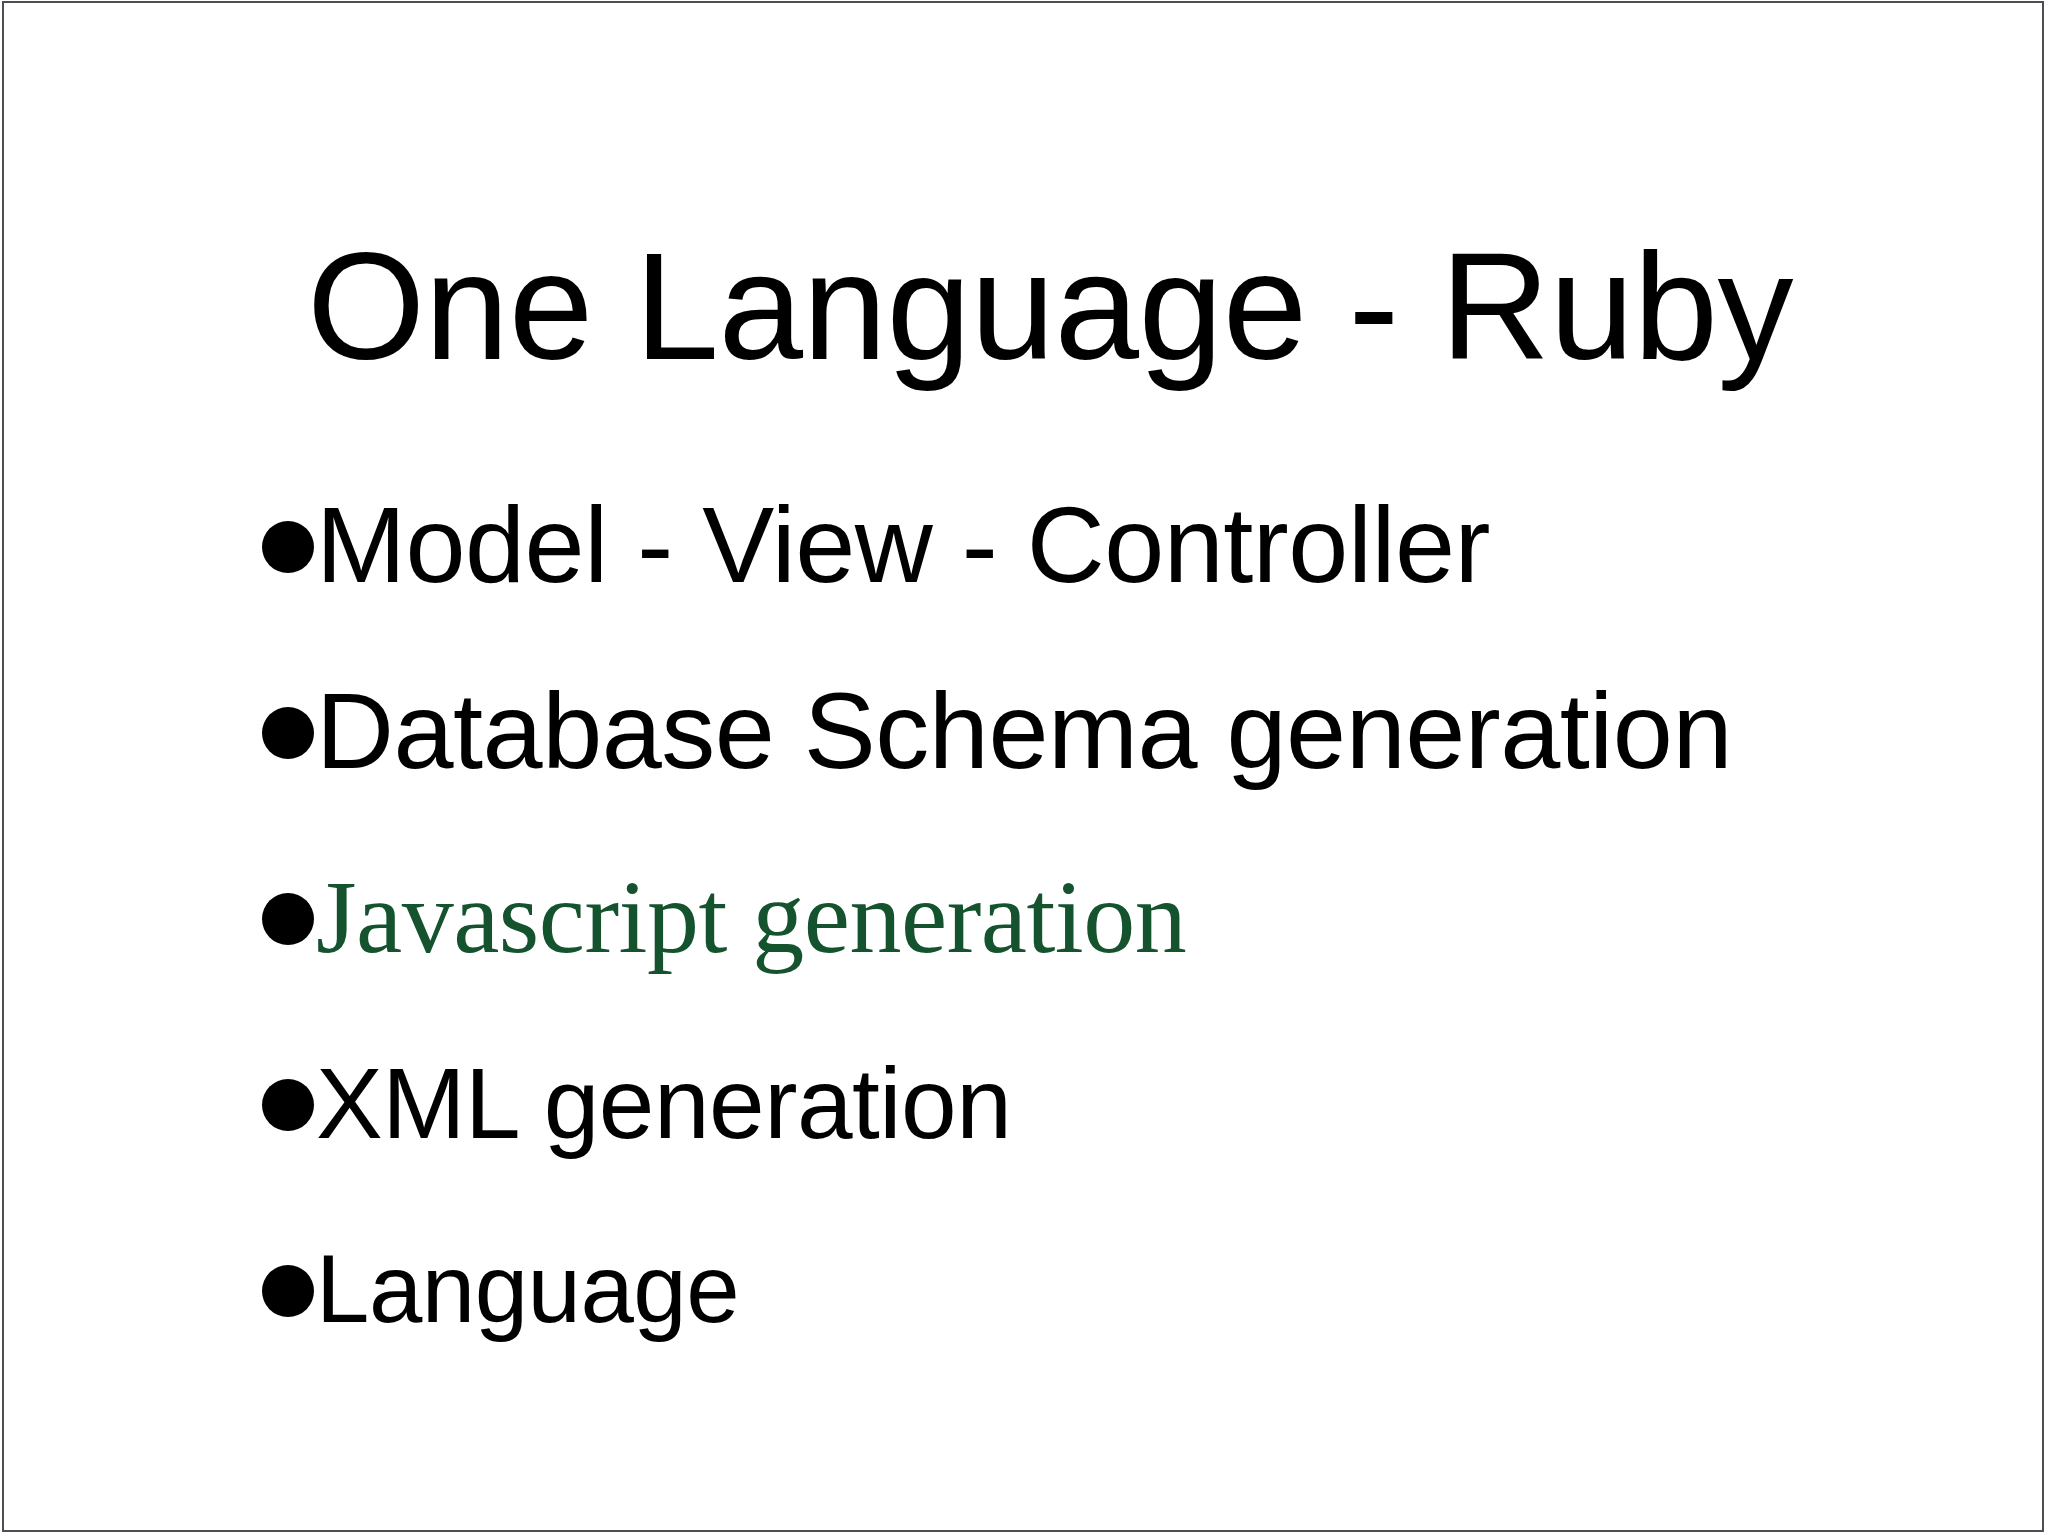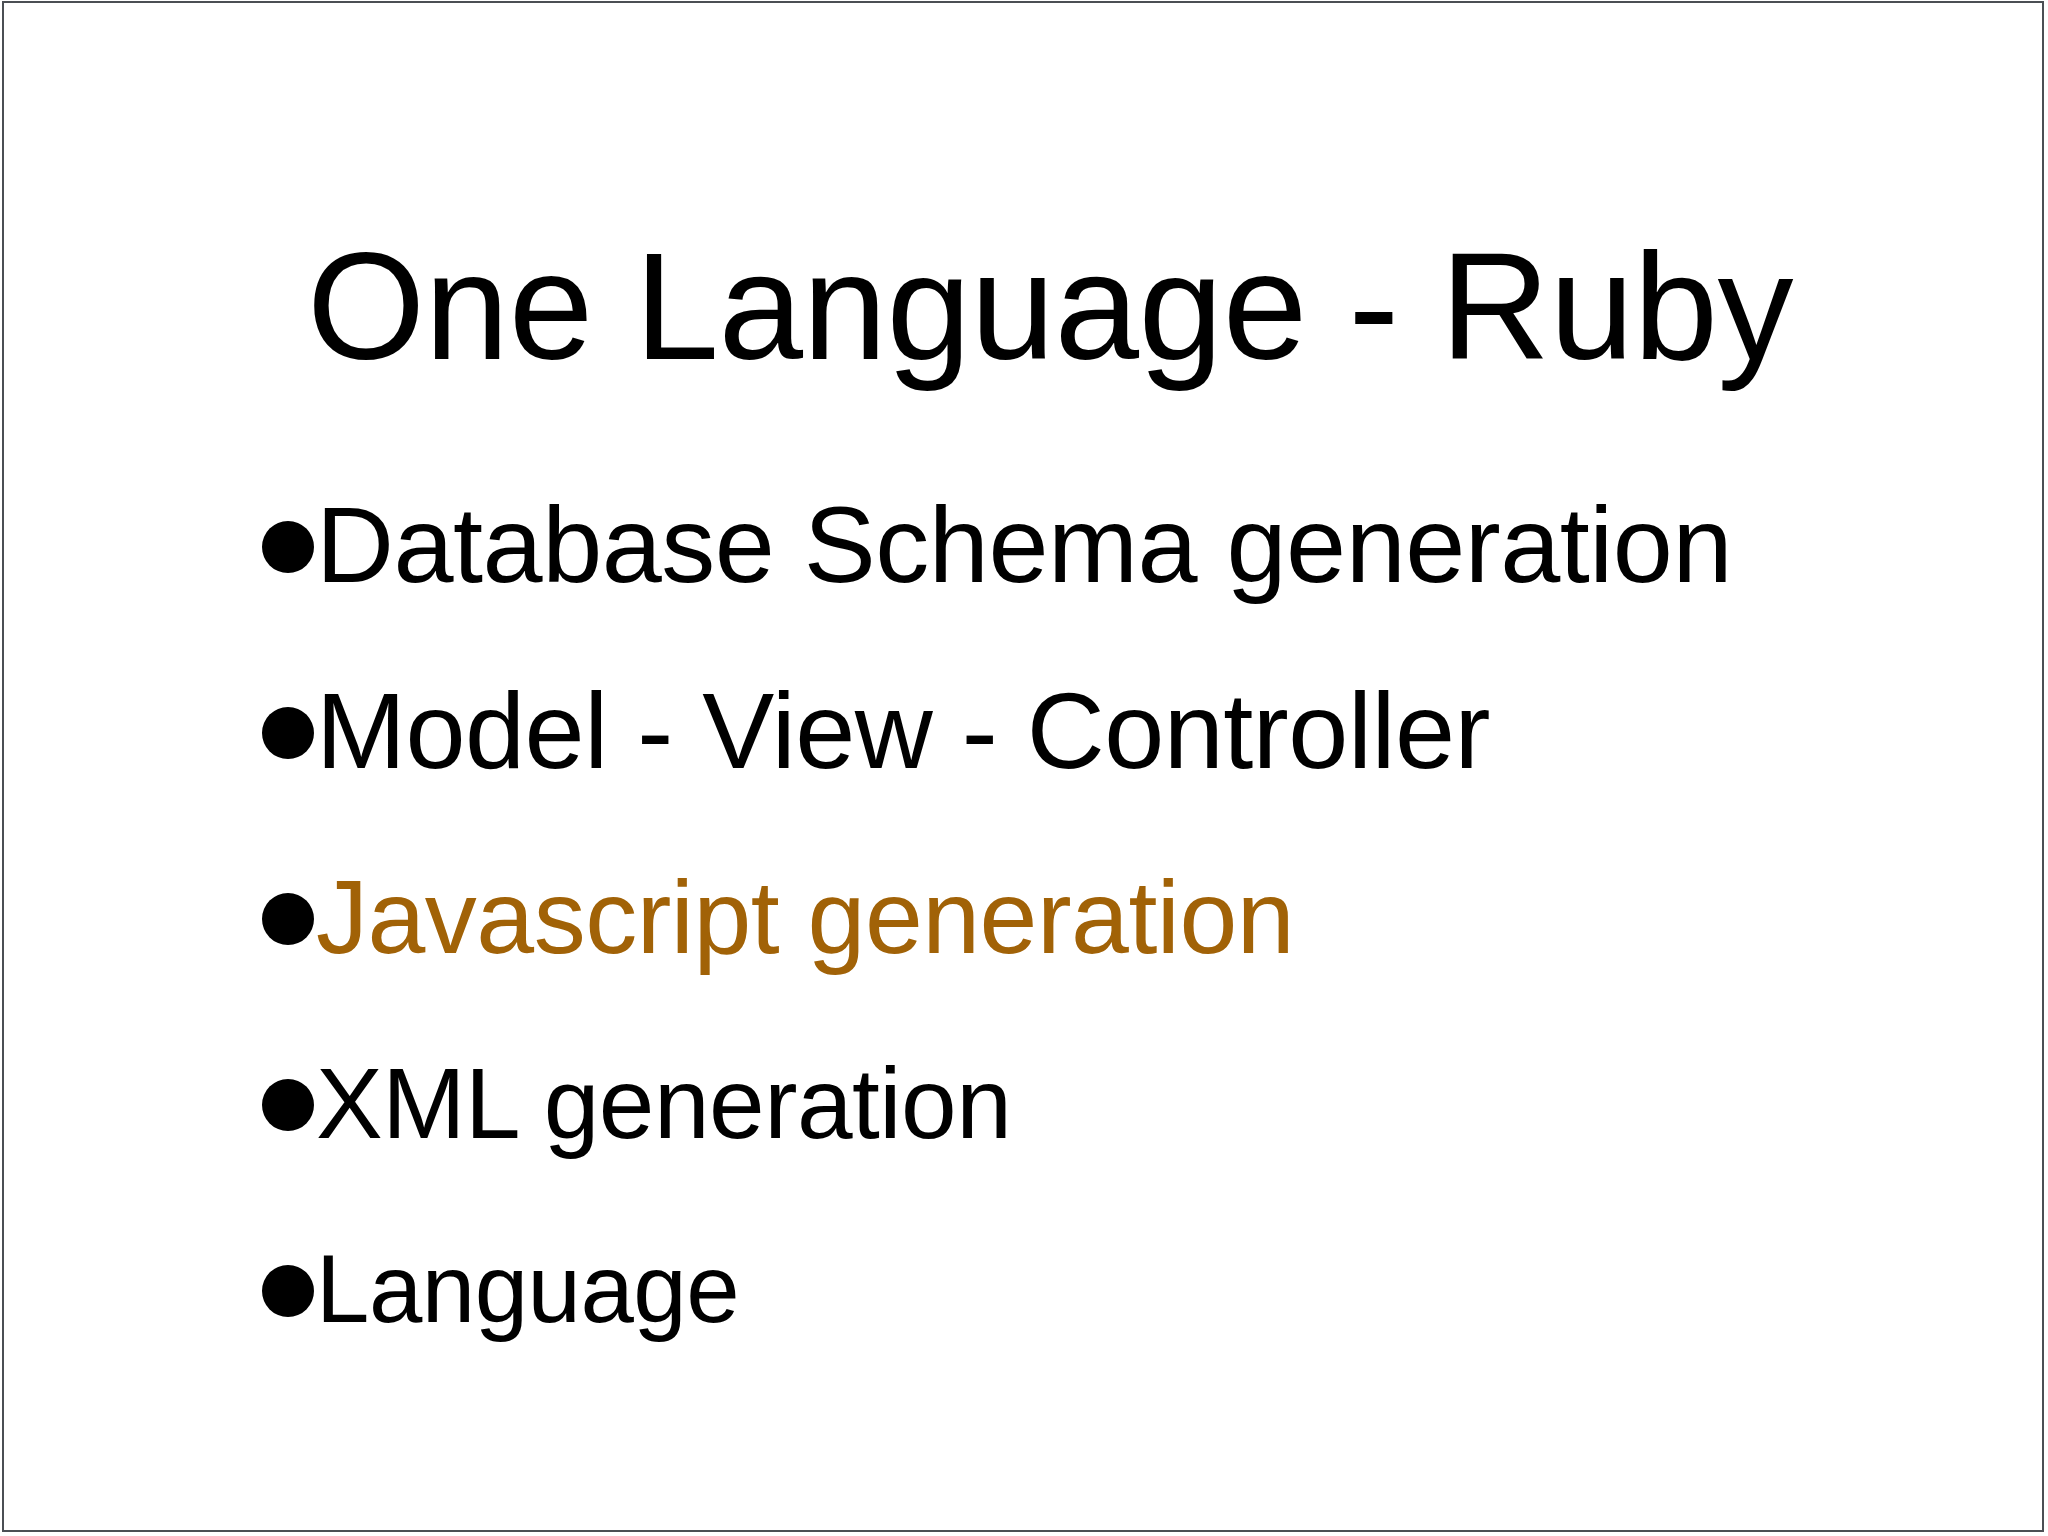--- a/index.html
+++ b/index.html
@@ -103,31 +103,31 @@
 <div id="slide" style="background: rgb(255, 255, 255);">
 
   <div id="slide-frame" style="border-color: rgb(75, 79, 84);"></div>
 
   <h1 id="slide-title" style="color: rgb(0, 0, 0);">One Language - Ruby</h1>
 
   <ul id="bullet-list">
 
     <li class="bullet-row">
       <span class="bullet-dot" style="background: rgb(0, 0, 0);"></span>
+      <span class="bullet-text size-xl tight-dash" style="color: rgb(0, 0, 0);">Model - View - Controller</span>
+    </li>
+
+    <li class="bullet-row">
+      <span class="bullet-dot" style="background: rgb(0, 0, 0);"></span>
       <span class="bullet-text size-xl" style="color: rgb(0, 0, 0);">Database Schema generation</span>
     </li>
 
     <li class="bullet-row">
       <span class="bullet-dot" style="background: rgb(0, 0, 0);"></span>
-      <span class="bullet-text size-xl tight-dash" style="color: rgb(0, 0, 0);">Model - View - Controller</span>
-    </li>
-
-    <li class="bullet-row">
-      <span class="bullet-dot" style="background: rgb(0, 0, 0);"></span>
-      <span class="bullet-text size-lg" style="color: #a16207;">Javascript generation</span>
+      <span class="bullet-text size-lg" style="color: #14532d; font-family: Liberation Serif, serif;">Javascript generation</span>
     </li>
 
     <li class="bullet-row">
       <span class="bullet-dot" style="background: rgb(0, 0, 0);"></span>
       <span class="bullet-text size-md" style="color: rgb(0, 0, 0);">XML generation</span>
     </li>
 
     <li class="bullet-row">
       <span class="bullet-dot" style="background: rgb(0, 0, 0);"></span>
       <span class="bullet-text size-sm" style="color: rgb(0, 0, 0);">Language</span>

